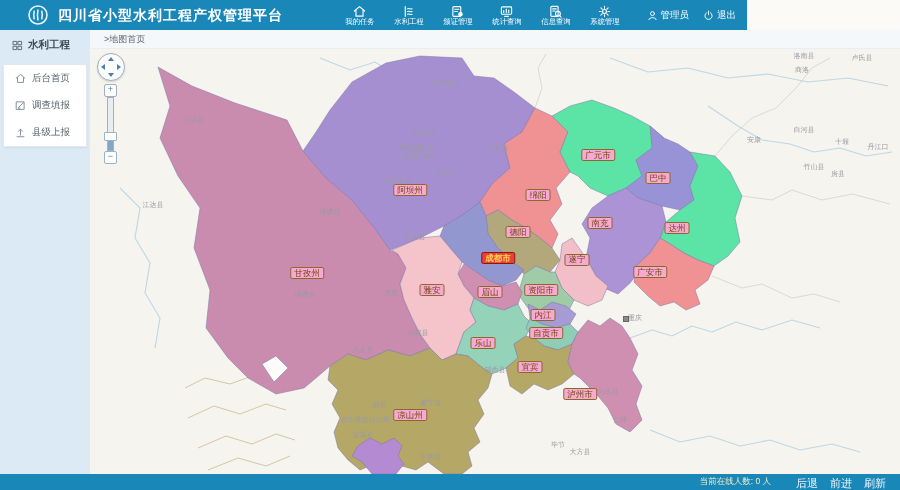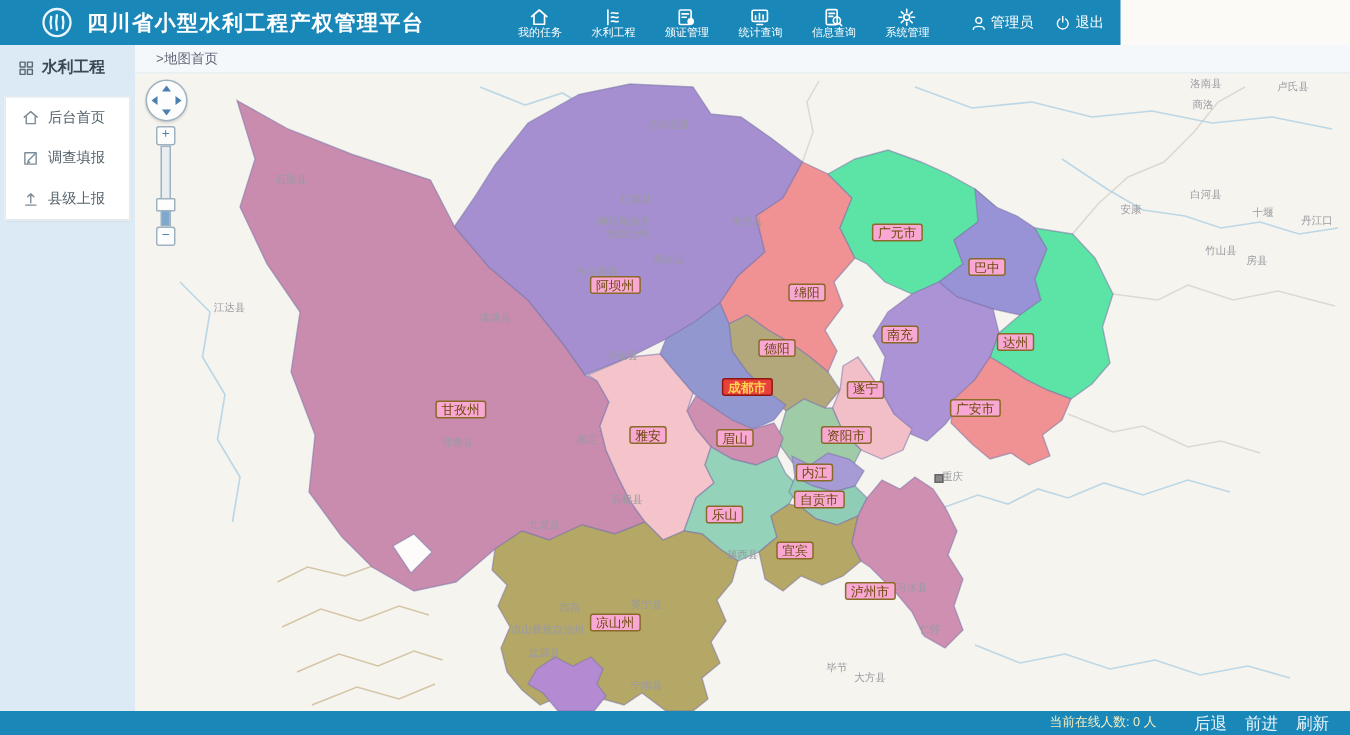--- a/index.html
+++ b/index.html
@@ -276,21 +276,21 @@
       <div class="map-label" style="left: 320px; top: 142px;">阿坝州</div>
       <div class="map-label" style="left: 448px; top: 147px;">绵阳</div>
       <div class="map-label" style="left: 508px; top: 107px;">广元市</div>
       <div class="map-label" style="left: 568px; top: 130px;">巴中</div>
       <div class="map-label" style="left: 587px; top: 180px;">达州</div>
       <div class="map-label" style="left: 510px; top: 175px;">南充</div>
       <div class="map-label" style="left: 428px; top: 184px;">德阳</div>
       <div class="map-label capital" style="left: 408px; top: 210px;">成都市</div>
       <div class="map-label" style="left: 487px; top: 212px; font-family: Liberation Mono, monospace;">遂宁</div>
       <div class="map-label" style="left: 548px; top: 224px; margin-left: 12px;">广安市</div>
-      <div class="map-label" style="left: 451px; top: 242px; margin-left: 23px;">资阳市</div>
+      <div class="map-label" style="left: 451px; top: 242px;">资阳市</div>
       <div class="map-label" style="left: 400px; top: 244px;">眉山</div>
       <div class="map-label" style="left: 342px; top: 242px;">雅安</div>
       <div class="map-label" style="left: 393px; top: 295px;">乐山</div>
       <div class="map-label" style="left: 453px; top: 267px;">内江</div>
       <div class="map-label" style="left: 456px; top: 285px;">自贡市</div>
       <div class="map-label" style="left: 440px; top: 319px;">宜宾</div>
       <div class="map-label" style="left: 490px; top: 310px; margin-top: 36px;">泸州市</div>
       <div class="map-label" style="left: 320px; top: 367px; text-align: right;">凉山州</div>
     </div>
   <div class="panzoom">

